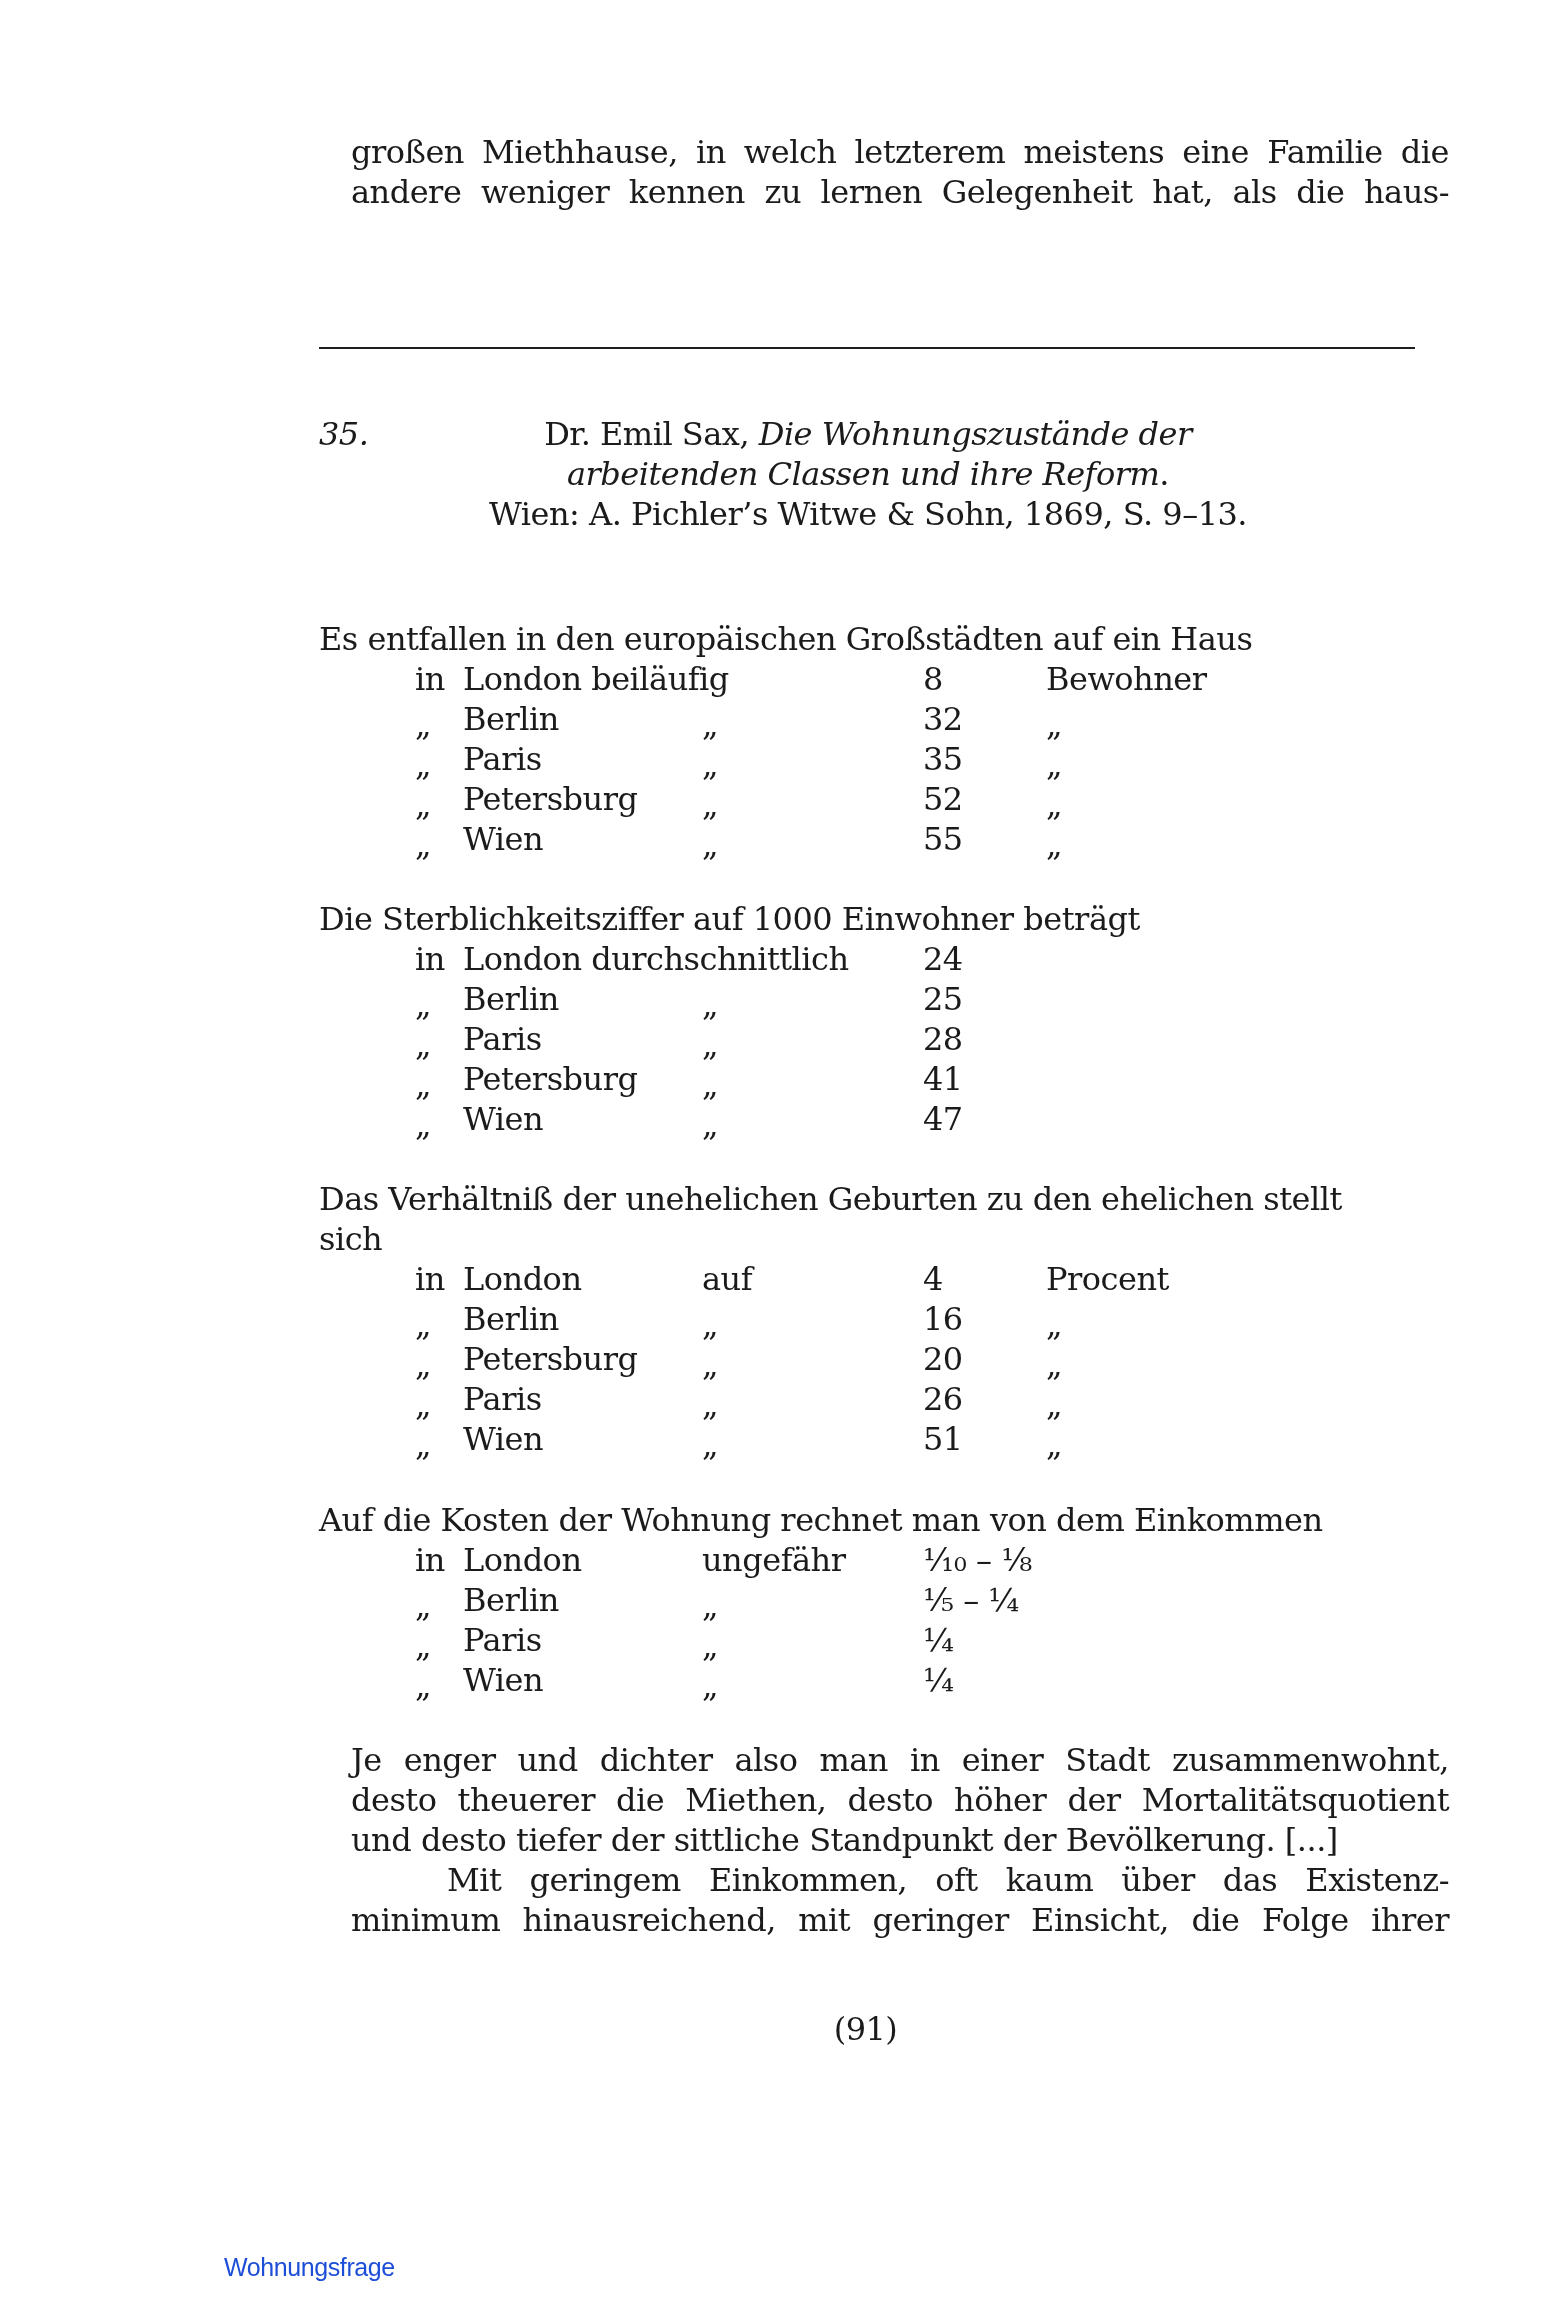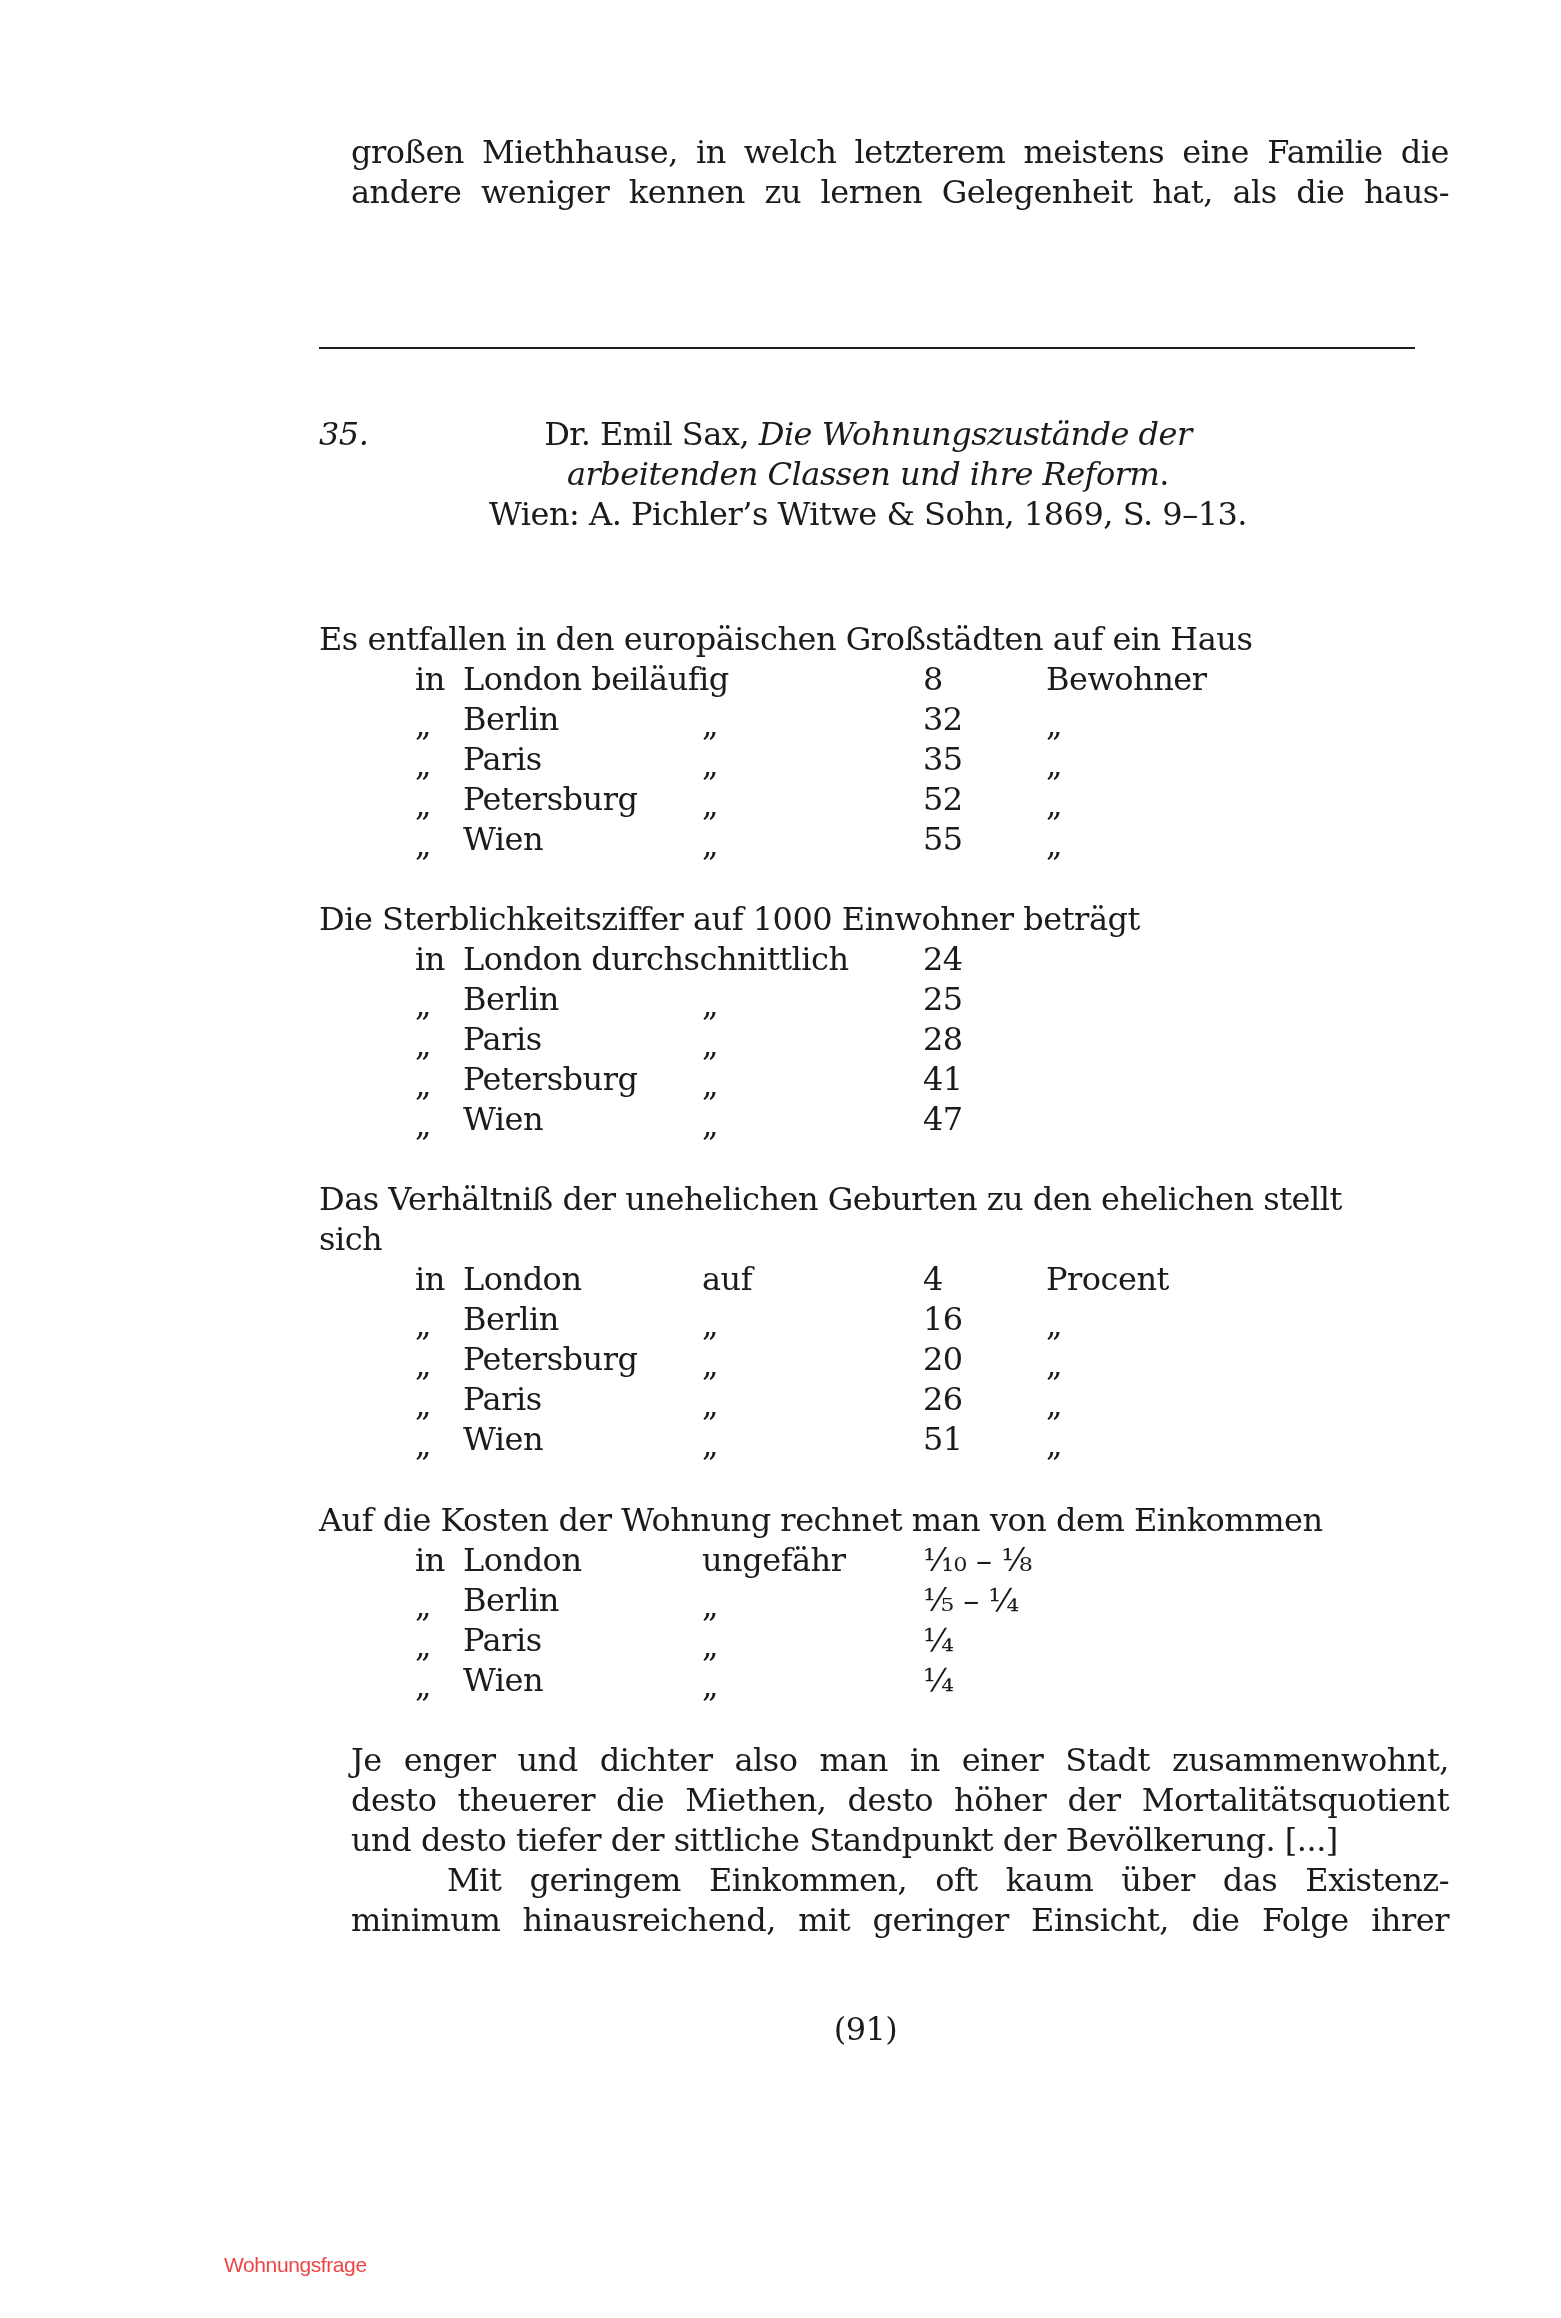--- a/index.html
+++ b/index.html
@@ -20,21 +20,21 @@
     .table .intro { white-space:nowrap; }
     .row { position:relative; height:40px; white-space:nowrap; }
     .row span { position:absolute; top:0; }
     .c0 { left:96px; }
     .c1 { left:144px; }
     .c2 { left:383px; }
     .c3 { left:604px; }
     .c4 { left:727px; }
     .ditto { top:6.4px !important; }
     .pagenum { position:absolute; left:0; width:1731px; top:2009px; text-align:center; }
-    .footer { position:absolute; left:224px; top:2253px; font-family:"Liberation Sans", "DejaVu Sans", sans-serif; font-size:21px; letter-spacing:-0.4px; color:#ef4444; }
+    .footer { position:absolute; left:224px; top:2253px; font-family:"Liberation Sans", "DejaVu Sans", sans-serif; font-size:25px; letter-spacing:-0.4px; color:#1d4ed8; }
   </style>
 </head>
 <body>
 
 <div class="page">
 
   <div class="block para serif" style="top:132px;">
     <p class="justify">großen Miethhause, in welch letzterem meistens eine Familie die</p>
     <p class="justify">andere weniger kennen zu lernen Gelegenheit hat, als die haus-</p>
   </div>

